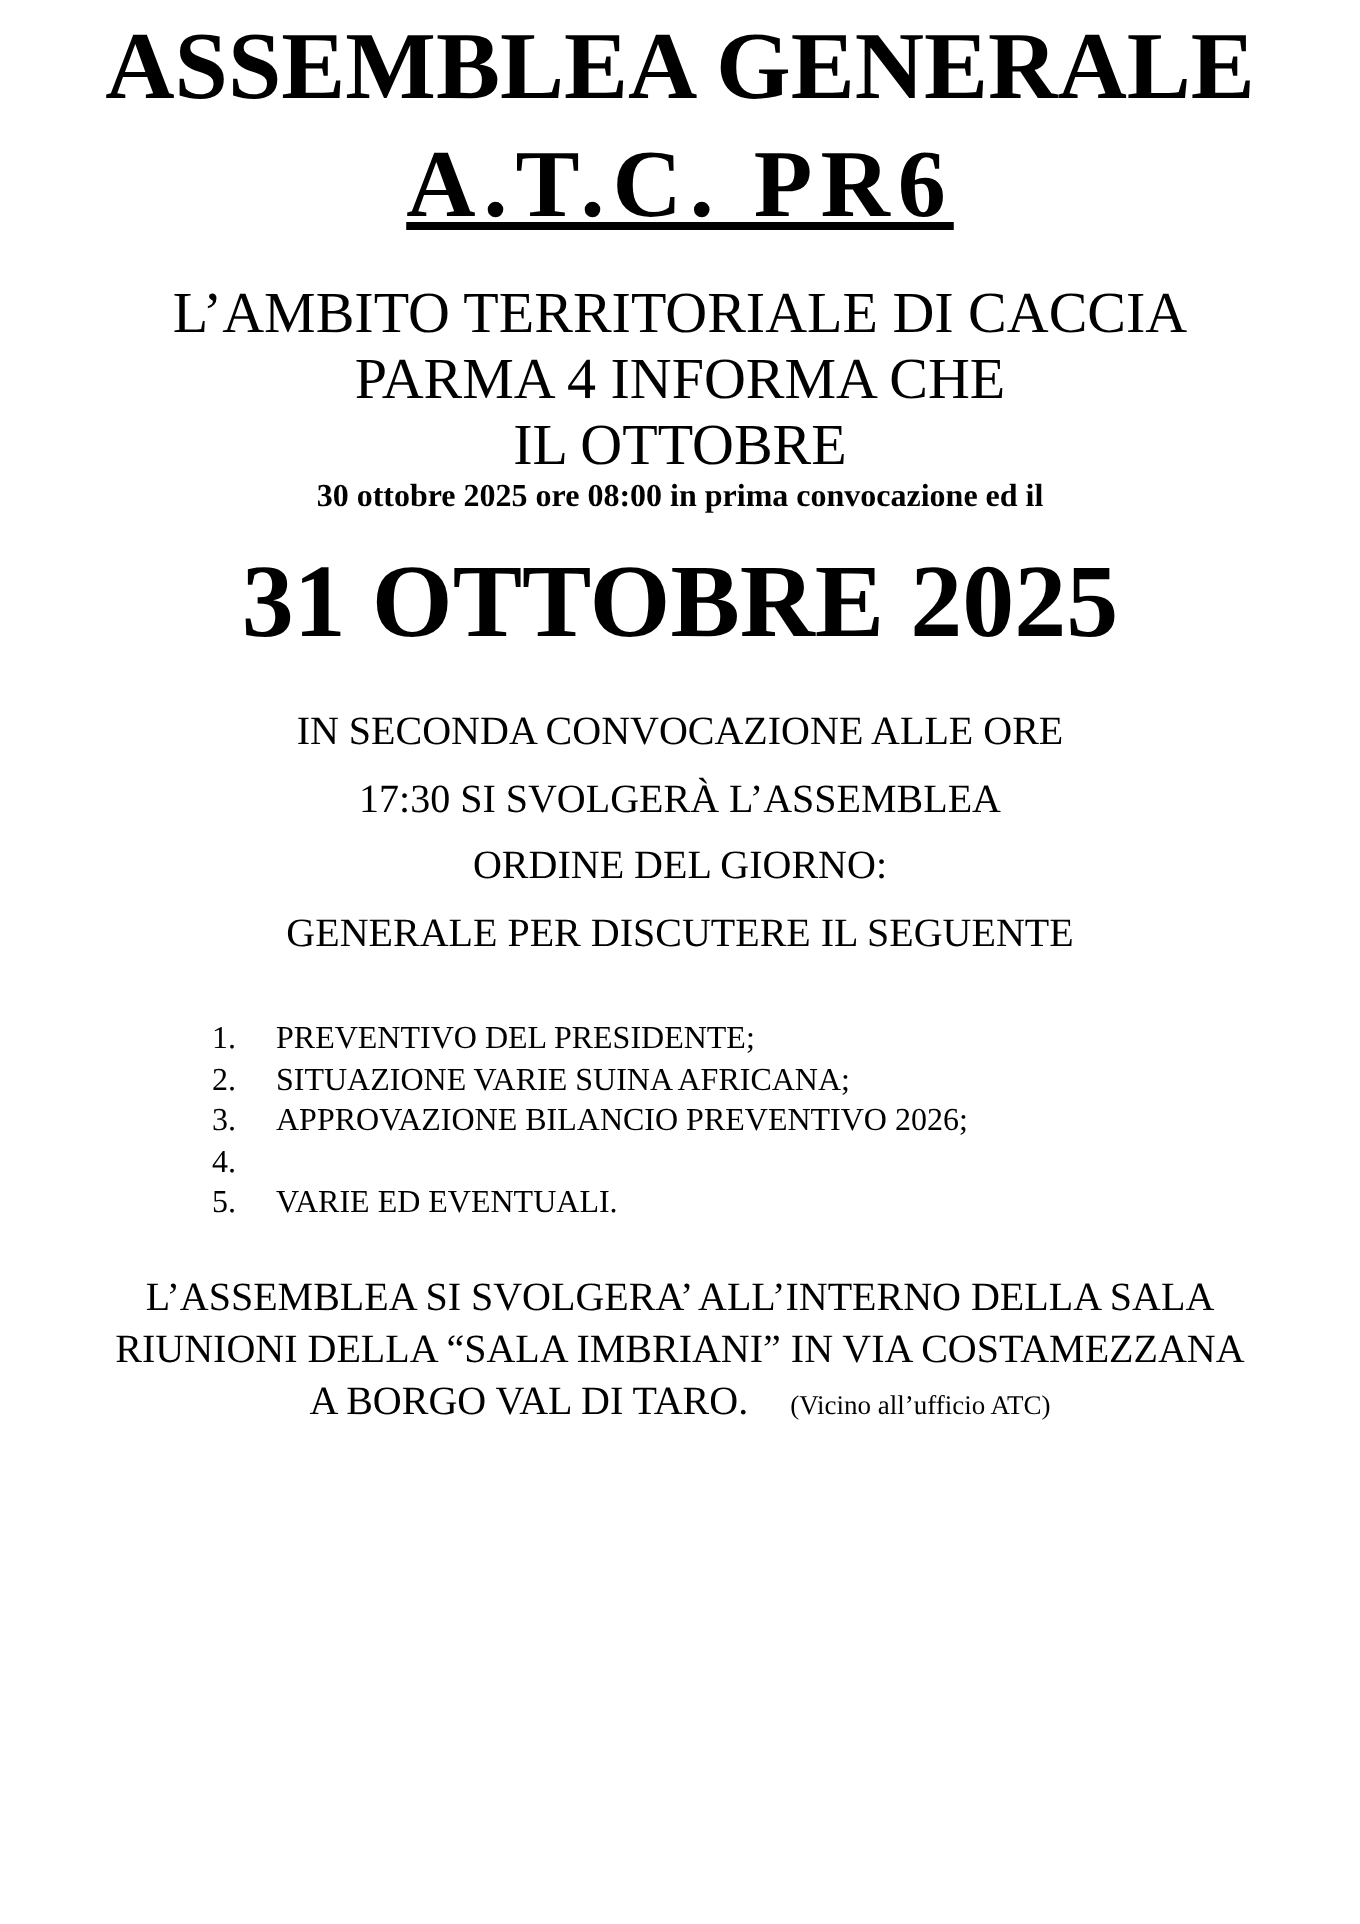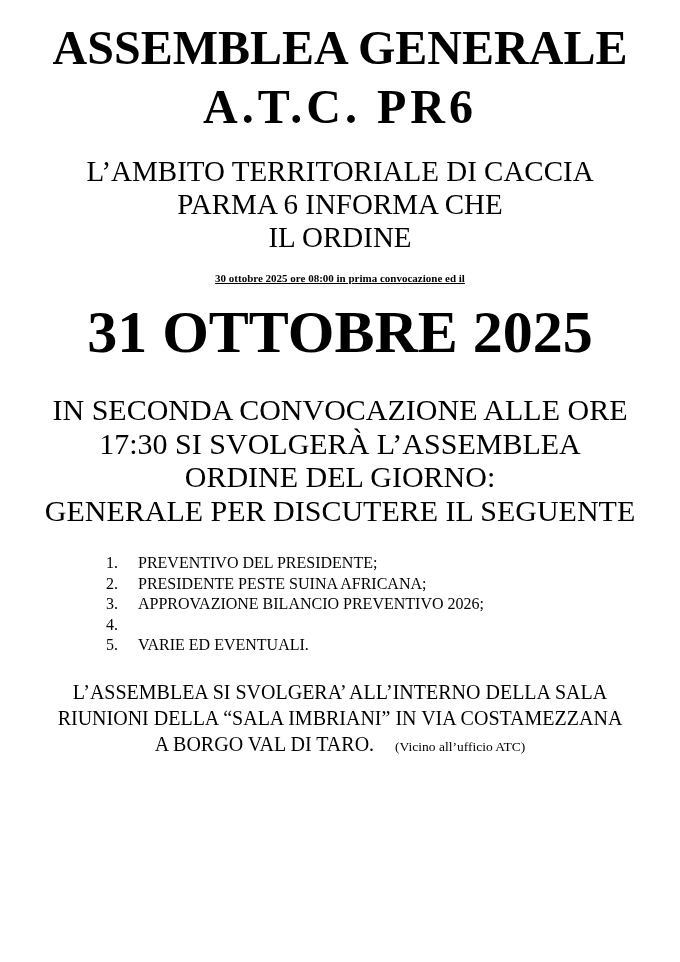--- a/index.html
+++ b/index.html
@@ -5,71 +5,71 @@
   html, body { margin: 0; padding: 0; }
   body {
     width: 680px; height: 962px;
     background: #ffffff; color: #000000;
     font-family: "Liberation Serif", "DejaVu Serif", serif;
     overflow: hidden;
   }
   .page {
     width: 680px; height: 962px;
     box-sizing: border-box;
-    padding-top: 18px;
+    padding-top: 4px;
     text-align: center;
   }
   .title { margin: 0; font-size: 48px; line-height: 59px; font-weight: bold; }
   .title .t-line { display: block; }
-  .title .t2 { letter-spacing: 4px; }
+  .title .t2 { letter-spacing: 4px; text-decoration: underline; }
   .intro { margin-top: 19px; font-size: 29px; line-height: 33px; text-align: center; }
-  .first-convocation { margin-top: 18px; font-size: 11px; line-height: 13px; font-weight: bold; text-decoration: underline; }
-  .date-headline { margin-top: 14px; font-size: 60px; line-height: 66px; font-weight: bold; }
-  .convocation { margin-top: 28px; font-size: 30px; line-height: 33.5px; }
+  .first-convocation { margin-top: 2px; font-size: 16px; line-height: 13px; font-weight: bold; }
+  .date-headline { margin-top: 14px; font-size: 52px; line-height: 66px; font-weight: bold; }
+  .convocation { margin-top: 15px; font-size: 20px; line-height: 33.5px; }
   .agenda { margin-top: 26px; font-size: 16px; line-height: 20.5px; text-align: left; }
   .agenda-row { display: flex; }
   .agenda-num { margin-left: 106px; width: 32px; flex: 0 0 32px; }
   .location { margin-top: 23px; font-size: 20px; line-height: 26px; }
   .loc-note { font-size: 13.5px; margin-left: 21px; }
 </style>
 </head>
 <body>
 
 <div class="page">
 
   <h1 class="title">
     <span class="t-line t1">ASSEMBLEA GENERALE</span>
     <span class="t-line t2">A.T.C. PR6</span>
   </h1>
 
   <div class="intro">
     <div>L’AMBITO TERRITORIALE DI CACCIA</div>
-    <div>PARMA 6 INFORMA CHE</div>
-    <div>IL ORDINE</div>
+    <div>PARMA 4 INFORMA CHE</div>
+    <div>IL OTTOBRE</div>
   </div>
 
   <div class="first-convocation">30 ottobre 2025 ore 08:00 in prima convocazione ed il</div>
 
   <div class="date-headline">31 OTTOBRE 2025</div>
 
   <div class="convocation">
     <div>IN SECONDA CONVOCAZIONE ALLE ORE</div>
     <div>17:30 SI SVOLGERÀ L’ASSEMBLEA</div>
     <div>ORDINE DEL GIORNO:</div>
     <div>GENERALE PER DISCUTERE IL SEGUENTE</div>
   </div>
 
   <div class="agenda">
     <div class="agenda-row">
       <span class="agenda-num">1.</span>
       <span class="agenda-txt">PREVENTIVO DEL PRESIDENTE;</span>
     </div>
     <div class="agenda-row">
       <span class="agenda-num">2.</span>
-      <span class="agenda-txt">PRESIDENTE PESTE SUINA AFRICANA;</span>
+      <span class="agenda-txt">SITUAZIONE VARIE SUINA AFRICANA;</span>
     </div>
     <div class="agenda-row">
       <span class="agenda-num">3.</span>
       <span class="agenda-txt">APPROVAZIONE BILANCIO PREVENTIVO 2026;</span>
     </div>
     <div class="agenda-row">
       <span class="agenda-num">4.</span>
     </div>
     <div class="agenda-row">
       <span class="agenda-num">5.</span>

